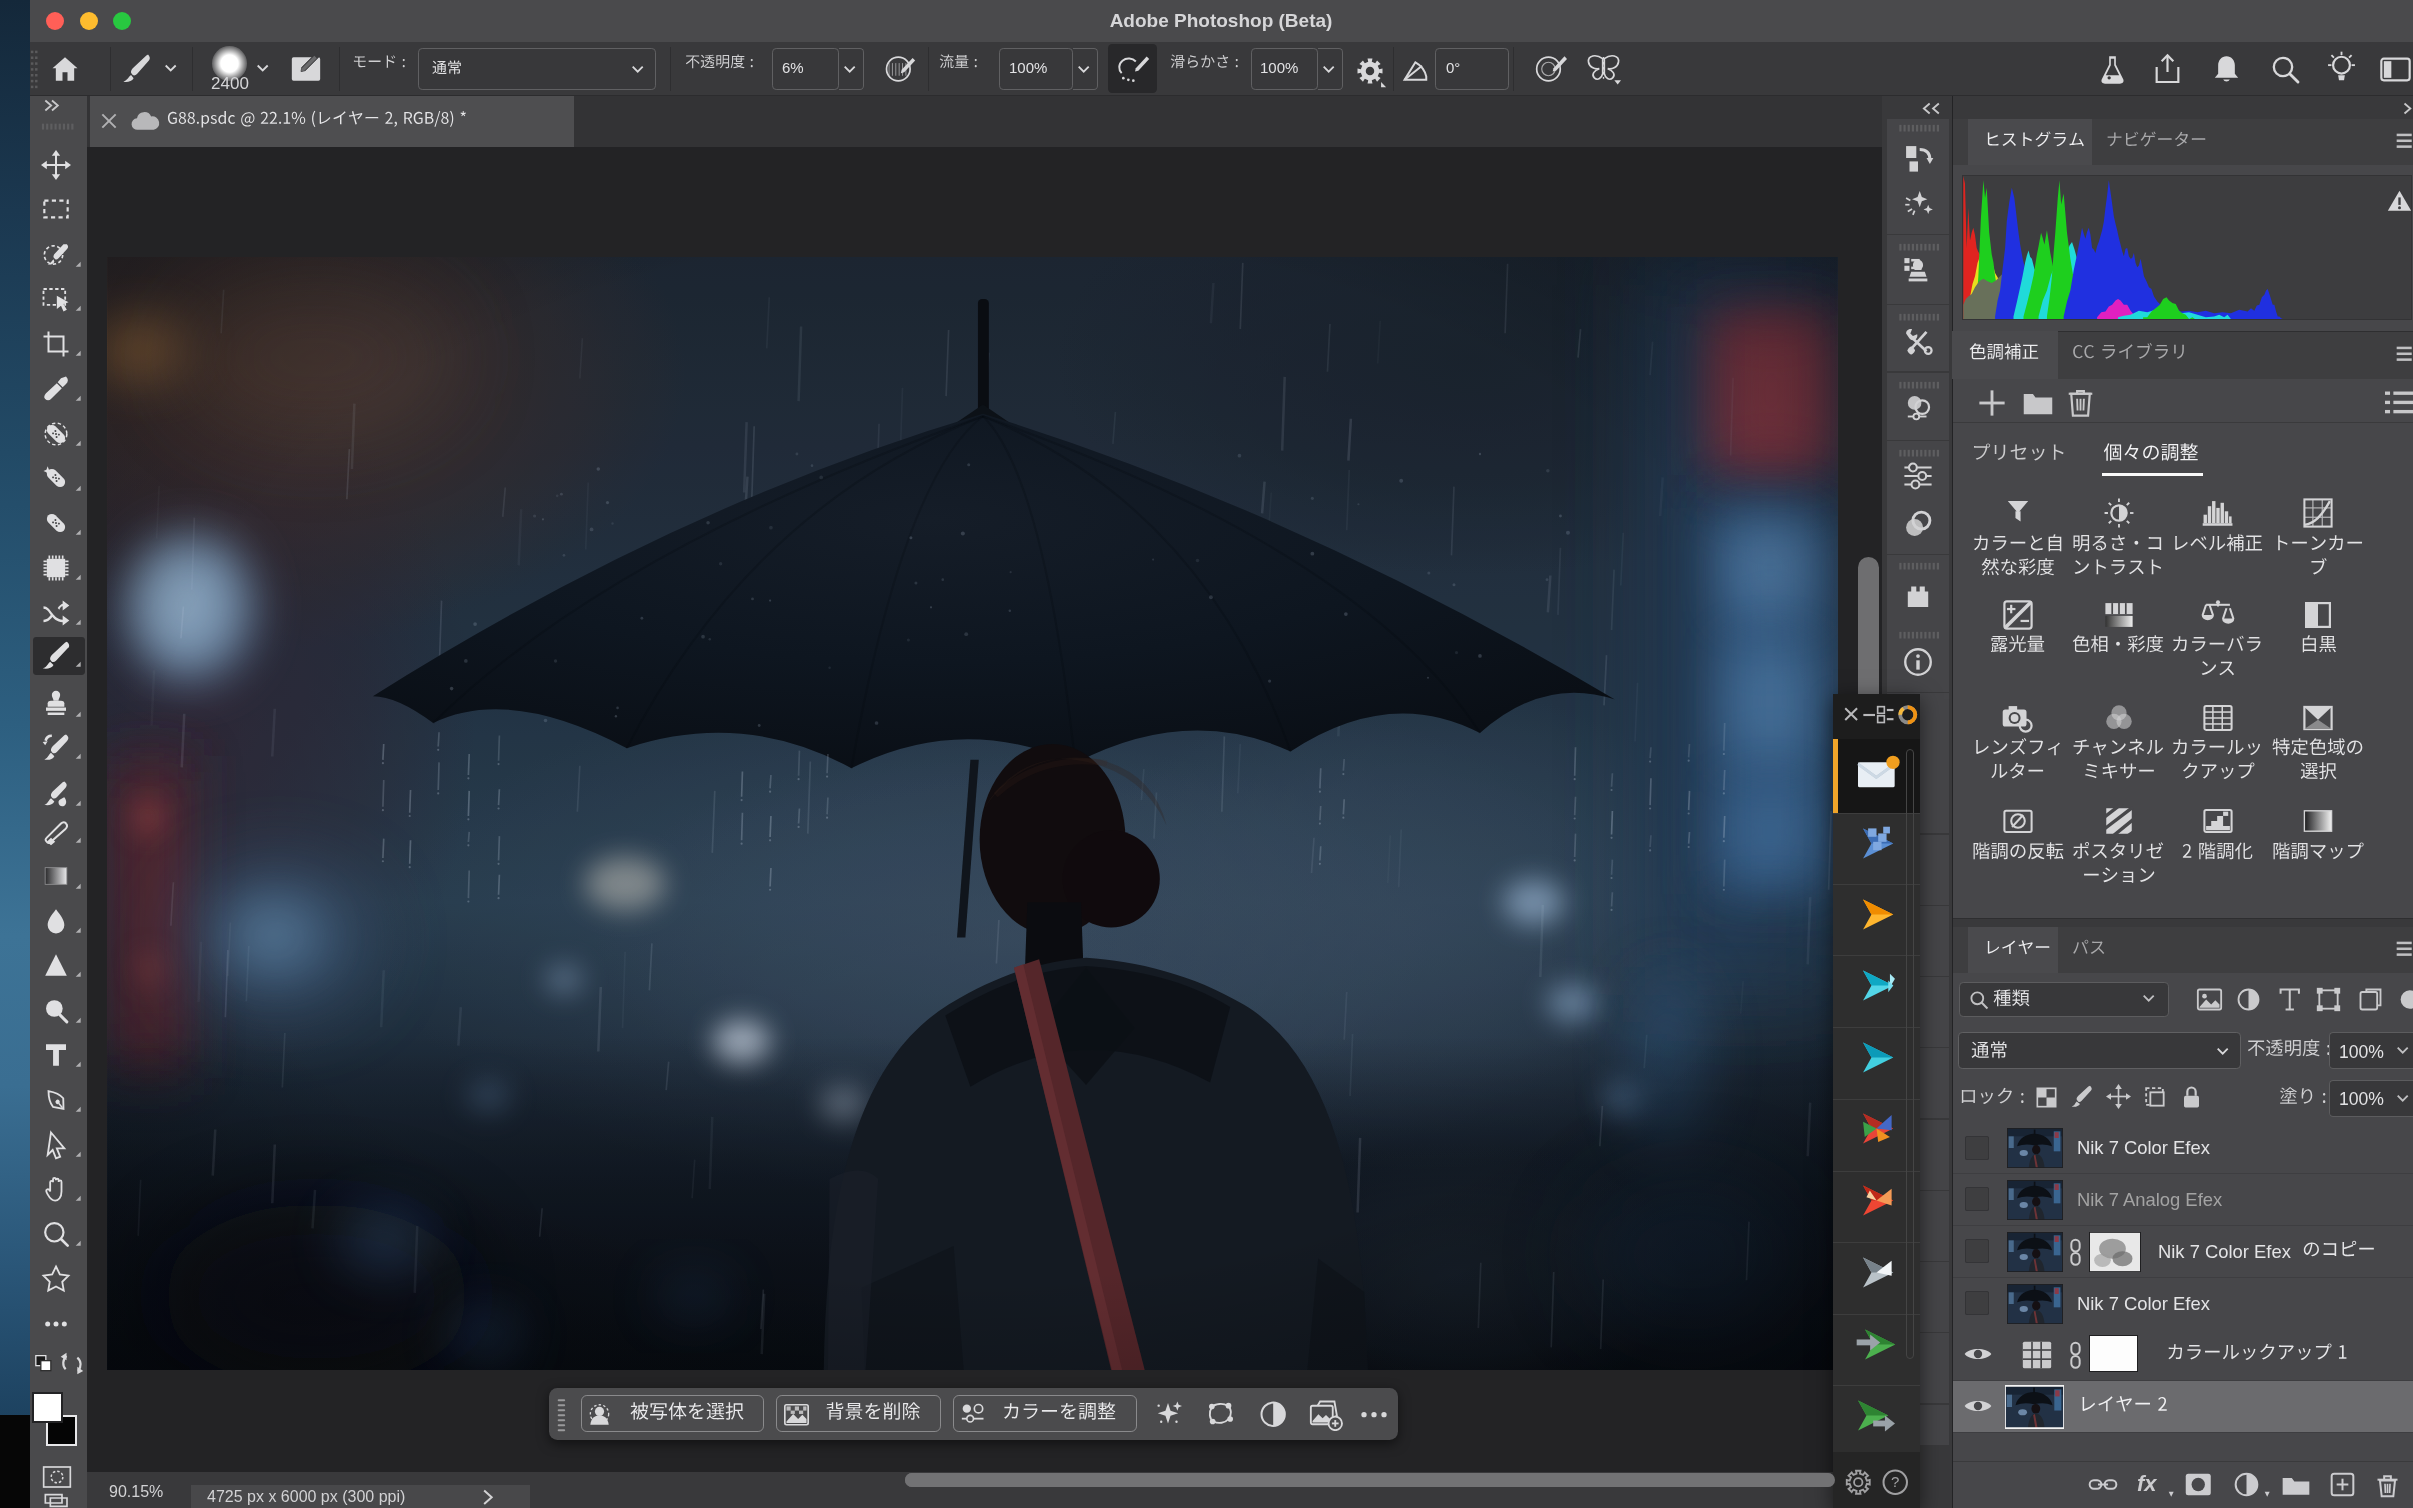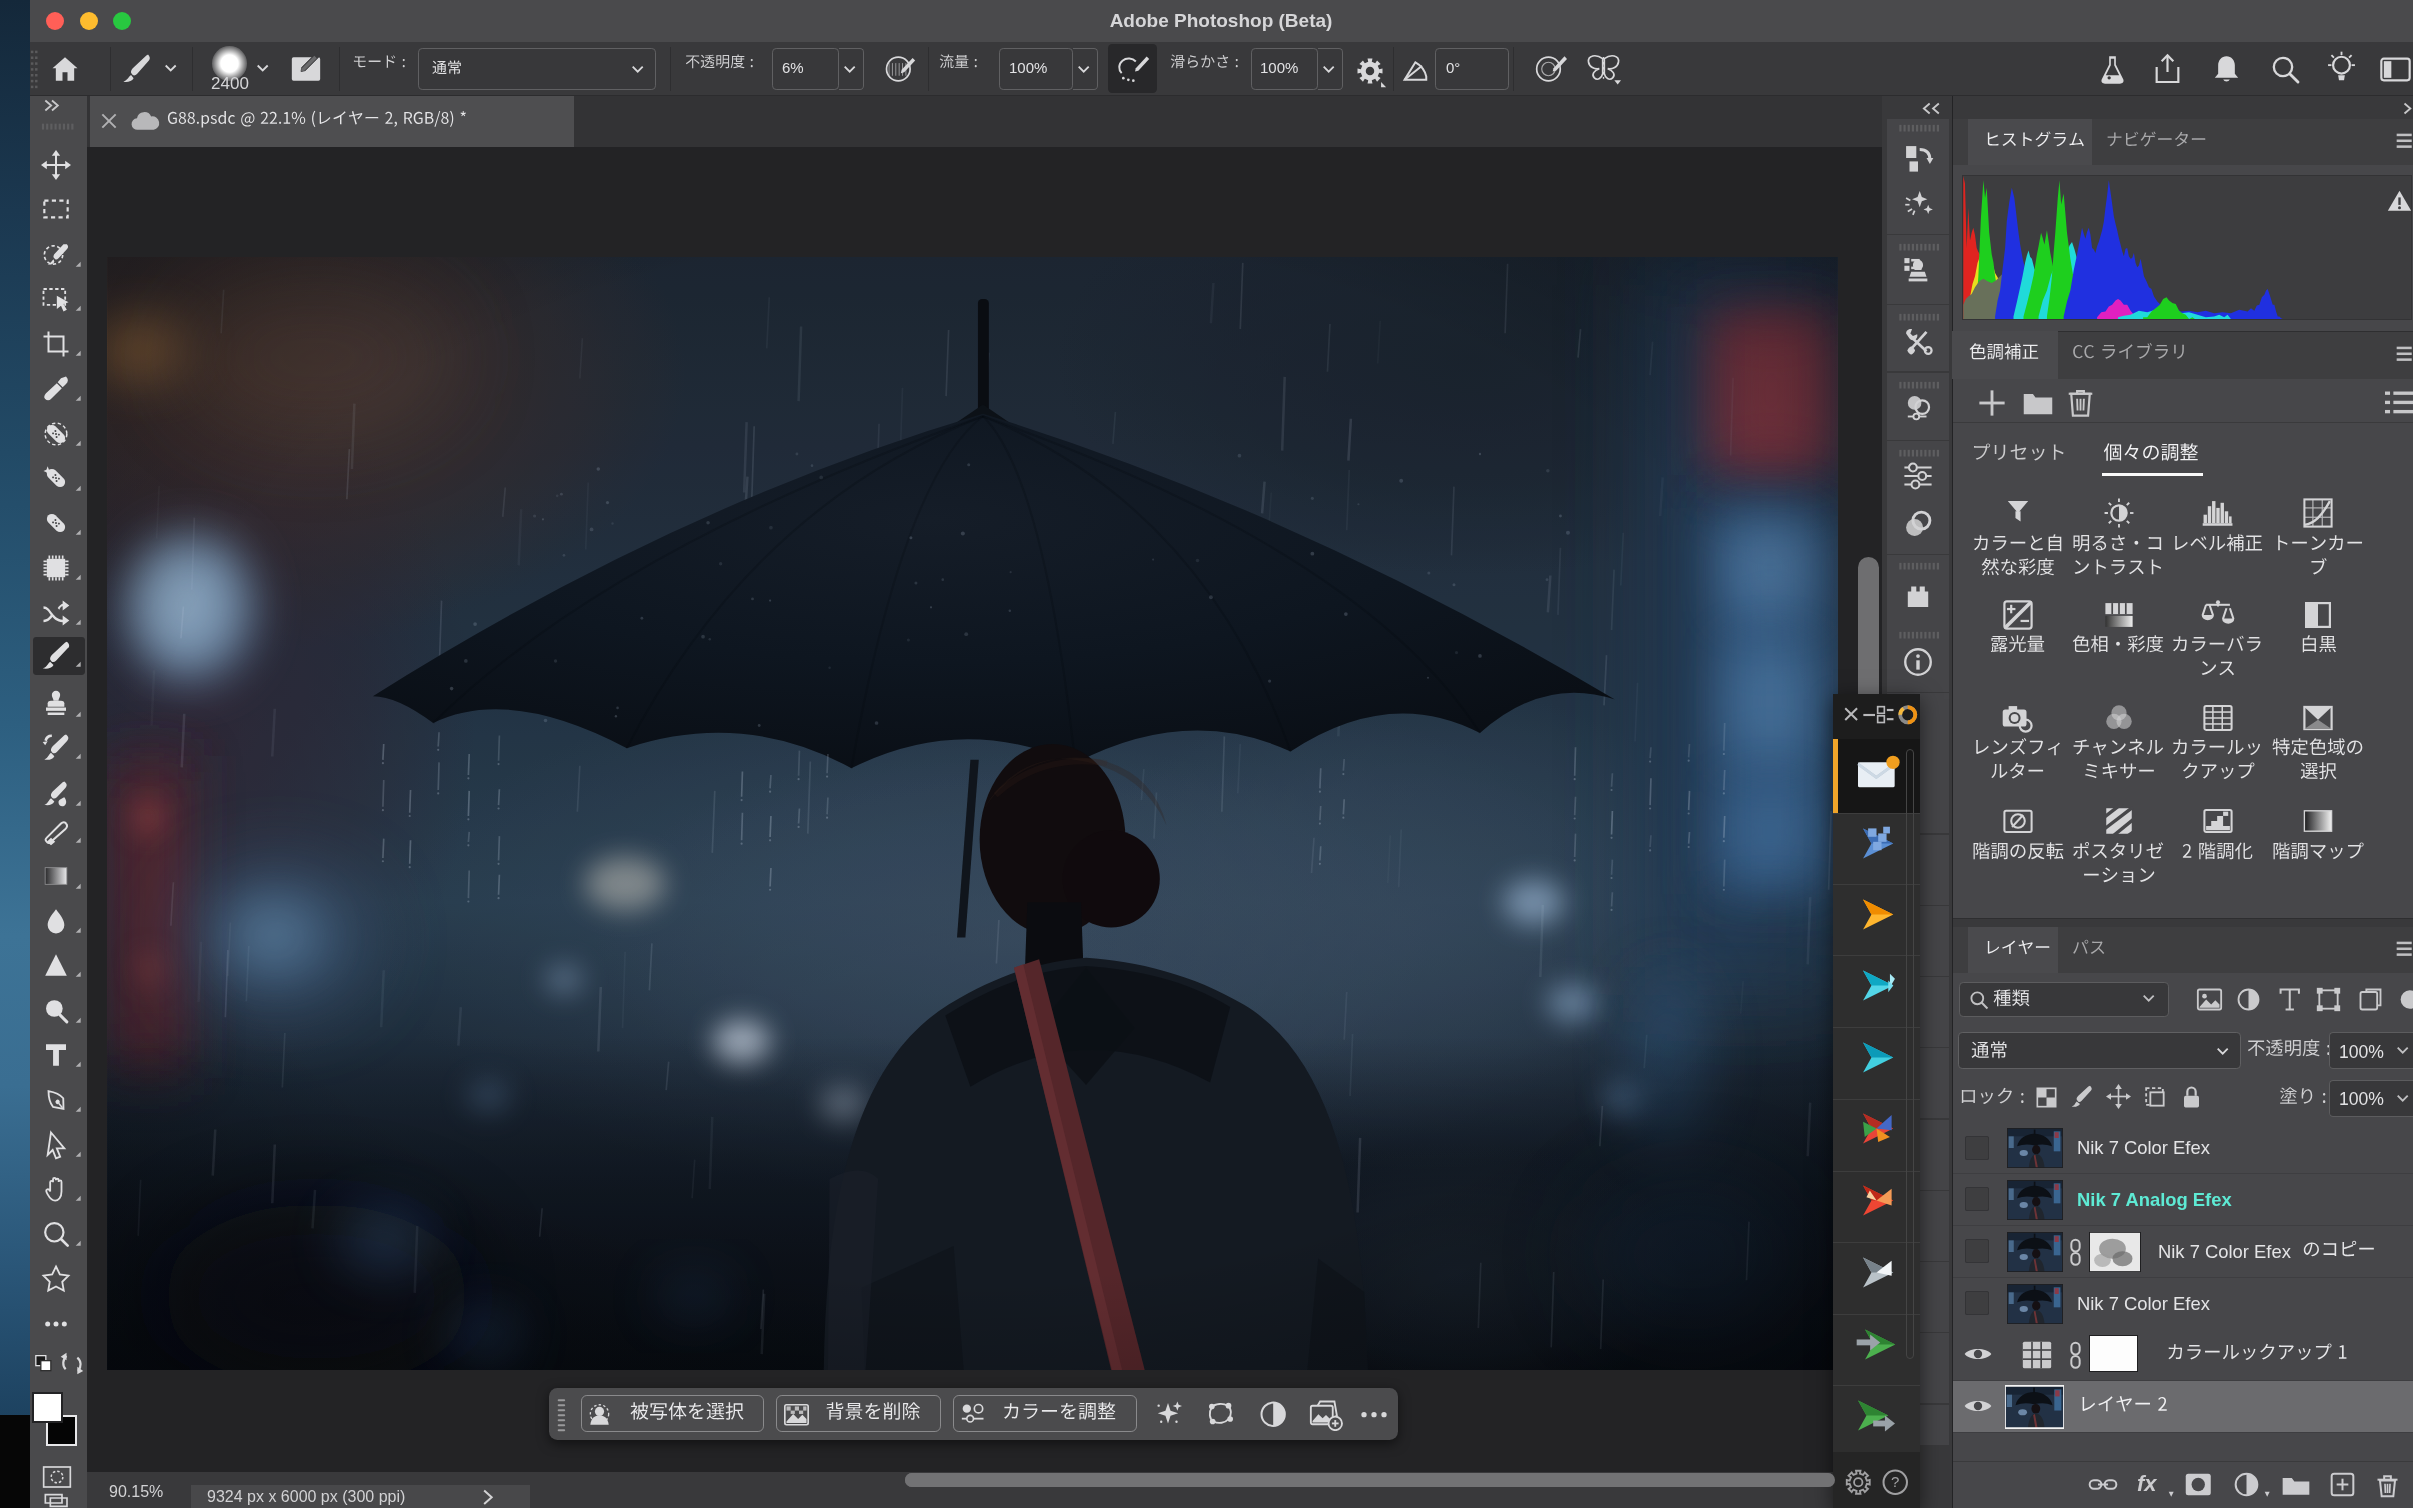--- a/index.html
+++ b/index.html
@@ -960,21 +960,21 @@
 <svg style="position:absolute;left:1359px;top:1408px;z-index:6" width="30" height="13.4" viewBox="0 0 36 16">
     <g fill="#d8d8da">
       <circle cx="6" cy="8" r="3.2"></circle>
       <circle cx="18" cy="8" r="3.2"></circle>
       <circle cx="30" cy="8" r="3.2"></circle>
     </g>
   </svg>
 <div style="position:absolute;left:87px;top:1472px;width:1795px;height:37px;background:#39393b"></div>
 <div style="position:absolute;left:109px;top:1483px;font-size:16px;color:#d2d2d4;white-space:nowrap;">90.15%</div>
 <div style="position:absolute;left:191px;top:1485px;width:339px;height:23.5px;background:#48484a"></div>
-<div style="position:absolute;left:207px;top:1488px;font-size:16px;color:#d2d2d4;white-space:nowrap;">9324 px x 6000 px (300 ppi)</div>
+<div style="position:absolute;left:207px;top:1488px;font-size:16px;color:#d2d2d4;white-space:nowrap;">4725 px x 6000 px (300 ppi)</div>
 <svg style="position:absolute;left:479px;top:1488px;" width="17" height="18.4" viewBox="0 0 20 22">
     <path d="M6 3 L15 11 L6 19" stroke="#d2d2d4" stroke-width="2.4" fill="none"></path>
   </svg>
 <div style="position:absolute;left:905px;top:1473px;width:930px;height:14.2px;background:#727274;border-radius:7.5px"></div>
 <div style="position:absolute;left:1882px;top:96px;width:70px;height:1413px;background:#39393b"></div>
 <svg style="position:absolute;left:1917px;top:101px;z-index:3" width="27" height="15" viewBox="0 0 32 18">
     <path d="M15 3 L8 9 L15 15 M26 3 L19 9 L26 15" stroke="#c8c8ca" stroke-width="2.2" fill="none"></path>
   </svg>
 <svg style="position:absolute;left:2402px;top:101px;z-index:3" width="11.7" height="15" viewBox="0 0 14 18">
     <path d="M3 3 L10 9 L3 15" stroke="#c8c8ca" stroke-width="2.2" fill="none"></path>
@@ -1679,21 +1679,21 @@
 <rect x="57" y="5" width="5" height="7" fill="#8a3a48"></rect>
 <rect x="2" y="10" width="6" height="14" fill="#54799e" opacity="0.8"></rect>
 <ellipse cx="20" cy="30" rx="5" ry="3.5" fill="#7e9cbe" opacity="0.8"></ellipse>
 <path d="M 12,22 C 14,12 24,7 33,7 C 43,7 52,13 54,22 Q 44,18 33,21 Q 22,18 12,22 Z" fill="#0c1016"></path>
 <rect x="32" y="2" width="2" height="6" fill="#0c1016"></rect>
 <ellipse cx="35" cy="26" rx="5" ry="5.5" fill="#151013"></ellipse>
 <path d="M 26,48 C 27,38 30,32 35,31 C 41,32 44,38 45,48 Z" fill="#20262e"></path>
 <path d="M 32,33 L 34,32 L 37,48 L 34.5,48 Z" fill="#6e3336"></path>
 <rect width="67" height="48" fill="none" stroke="#1f1f21" stroke-width="2"></rect>
   </svg>
-<div style="position:absolute;left:2077px;top:1189px;font-size:18.4px;color:#5eead4;white-space:nowrap;font-weight:bold;">Nik 7 Analog Efex</div>
+<div style="position:absolute;left:2077px;top:1189px;font-size:18.4px;color:#a3a3a3;white-space:nowrap;">Nik 7 Analog Efex</div>
 <div style="position:absolute;left:1965px;top:1239px;width:23.5px;height:23.5px;background:#3e3e40;border-radius:2.5px;box-shadow:inset 0 0 0 0.8px #323234"></div>
 <svg style="position:absolute;left:2007px;top:1232px" width="56" height="40" viewBox="0 0 67 48">
 <rect width="67" height="48" fill="#223145"></rect>
 <rect x="0" y="0" width="67" height="10" fill="#182434"></rect>
 <rect x="56" y="4" width="8" height="24" fill="#3d6b98" opacity="0.9"></rect>
 <rect x="57" y="5" width="5" height="7" fill="#8a3a48"></rect>
 <rect x="2" y="10" width="6" height="14" fill="#54799e" opacity="0.8"></rect>
 <ellipse cx="20" cy="30" rx="5" ry="3.5" fill="#7e9cbe" opacity="0.8"></ellipse>
 <path d="M 12,22 C 14,12 24,7 33,7 C 43,7 52,13 54,22 Q 44,18 33,21 Q 22,18 12,22 Z" fill="#0c1016"></path>
 <rect x="32" y="2" width="2" height="6" fill="#0c1016"></rect>

